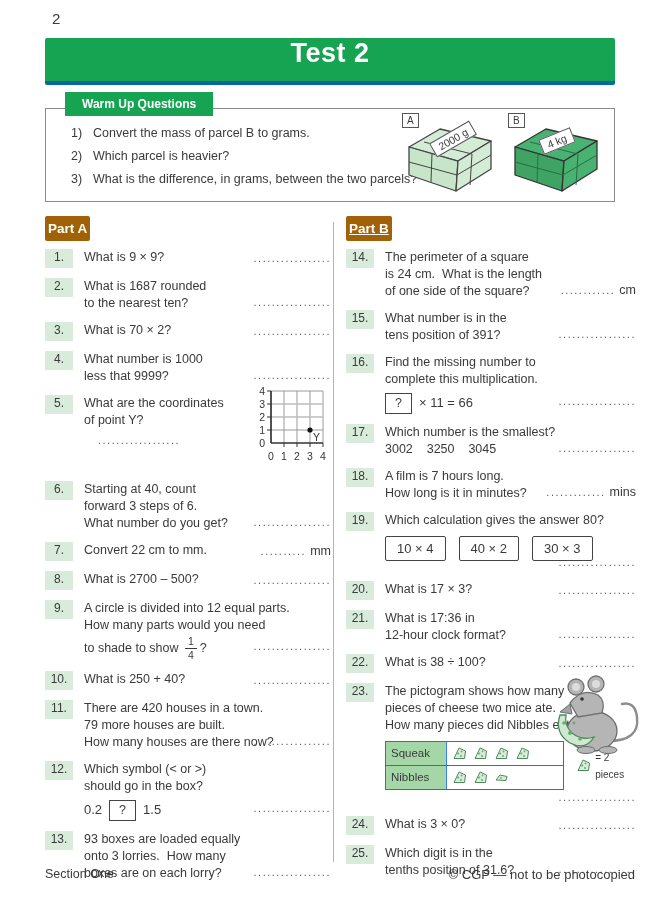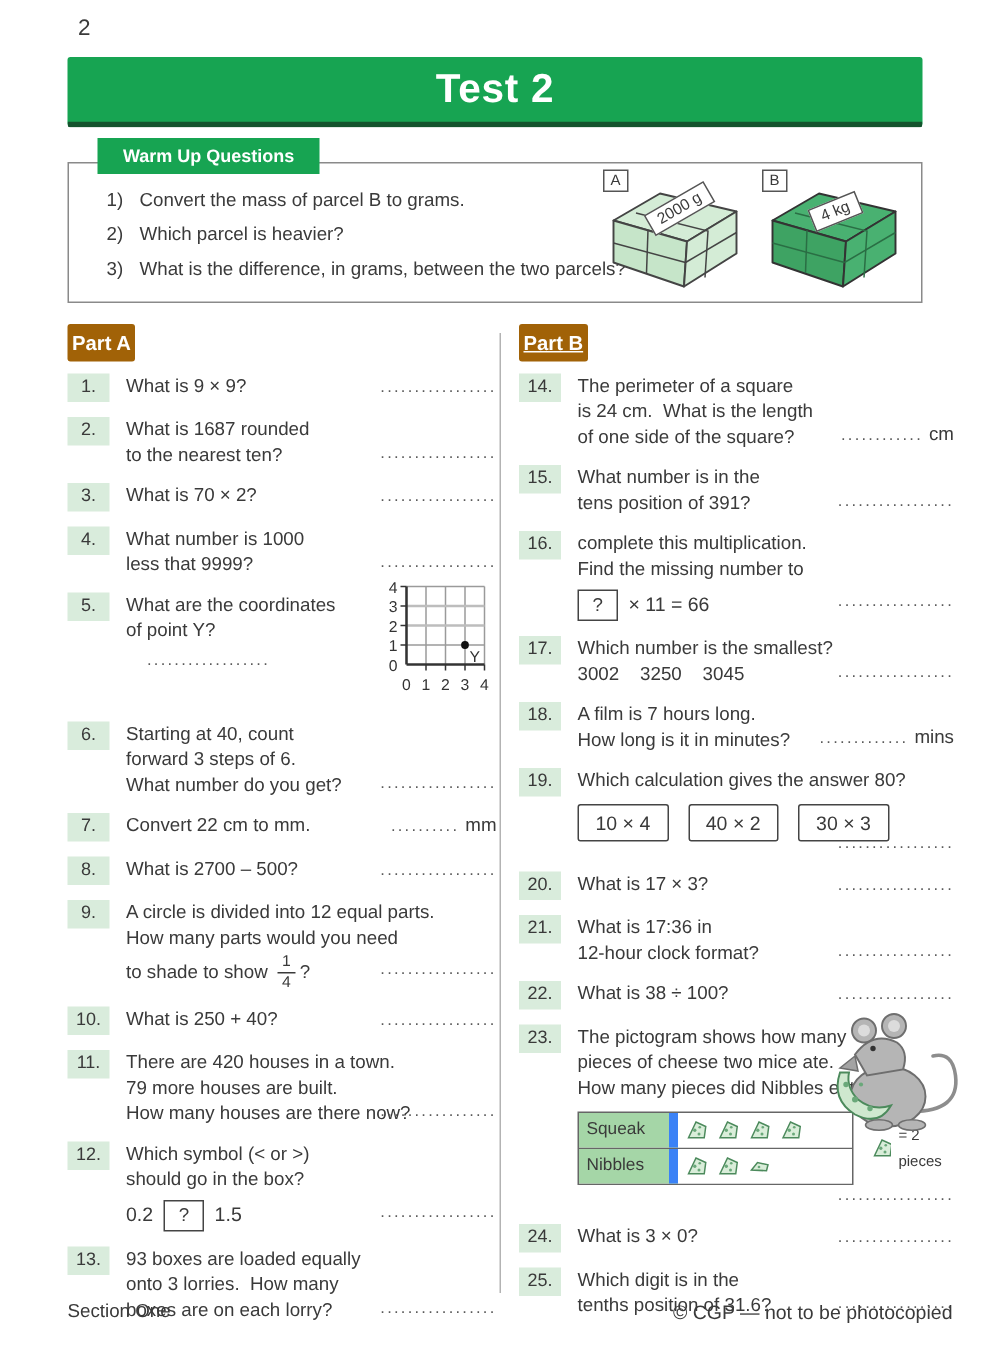--- a/index.html
+++ b/index.html
@@ -4,22 +4,22 @@
 <style>
   html,body{margin:0;padding:0;}
   body{
     width:660px;height:900px;background:#ffffff;position:relative;
     font-family:"Liberation Sans", sans-serif;color:#3a3a3a;overflow:hidden;
   }
   
   #page-num{position:absolute;left:52px;top:10px;font-size:15px;}
   #banner{
     position:absolute;left:45px;top:38px;width:570px;height:43px;
-    background:#17a452;border-bottom:4px solid #14532d;border-radius:2px;
-    display:flex;align-items:center;justify-content:center;
+    background:#17a452;border-bottom:4px solid #0369a1;border-radius:2px;
+    display:flex;justify-content:center;
   }
   #banner .title{color:#fff;font-weight:bold;font-size:27px;letter-spacing:.5px;}
   
   #warmup{position:absolute;left:45px;top:108px;width:568px;height:92px;border:1.5px solid #8a8a8a;background:#fff;}
   #warmup-label{
     position:absolute;left:65px;top:92px;background:#17a452;color:#fff;
     font-weight:bold;font-size:12px;padding:5px 17px;z-index:3;
   }
   #warmup-list{position:absolute;left:25px;top:17px;display:flex;flex-direction:column;gap:9px;}
   .wq{display:flex;font-size:12.5px;}
@@ -76,21 +76,21 @@
   .numrow{white-space:pre;}
   
   .q-grid{min-height:76px;}
   .grid-svg{position:absolute;right:-8px;top:-8px;}
   .grid-svg text{font-size:10.5px;fill:#333;font-family:"Liberation Sans",sans-serif;}
   
   .picto-wrap{display:flex;align-items:center;gap:12px;margin-top:7px;}
   .picto{display:inline-block;border:1.5px solid #666;}
   .picto-row{display:flex;}
   .picto-row + .picto-row{border-top:1px solid #666;}
-  .picto-name{width:50px;background:#a5d6a7;border-right:6px solid #3b82f6;font-size:11.5px;padding:3px 5px;}
+  .picto-name{width:50px;background:#a5d6a7;border-right:1px solid #3b82f6;font-size:11.5px;padding:3px 5px;}
   .picto-cells{width:106px;background:#fff;padding:2px 5px;display:flex;align-items:center;gap:5px;}
   .picto-key{display:inline-flex;align-items:center;gap:5px;font-size:10px;}
   .q23-body{padding-bottom:16px;}
   .mouse-svg{position:absolute;right:-8px;top:-12px;z-index:1;}
   
   #footer-left{position:absolute;left:45px;top:867px;font-size:12.5px;}
   #footer-right{position:absolute;right:25px;top:867px;font-size:13px;}
 </style>
 </head>
 <body>
@@ -336,22 +336,22 @@
     <div class="qbody">
         <div class="qline">What number is in the</div>
       <div class="qline">tens position of 391?</div>
       <span class="ans"><span>.................</span></span>
       </div>
   </div>
 
   <div class="q">
     <span class="chip">16.</span>
     <div class="qbody">
-        <div class="qline">complete this multiplication.</div>
-      <div class="qline">Find the missing number to</div>
+        <div class="qline">Find the missing number to</div>
+      <div class="qline">complete this multiplication.</div>
       <div class="mathline"><span class="qbox">?</span><span>× 11 = 66</span></div>
       <span class="ans" style="bottom:4px;"><span>.................</span></span>
       </div>
   </div>
 
   <div class="q">
     <span class="chip">17.</span>
     <div class="qbody">
         <div class="qline">Which number is the smallest?</div>
       <div class="qline numrow">3002    3250    3045</div>

